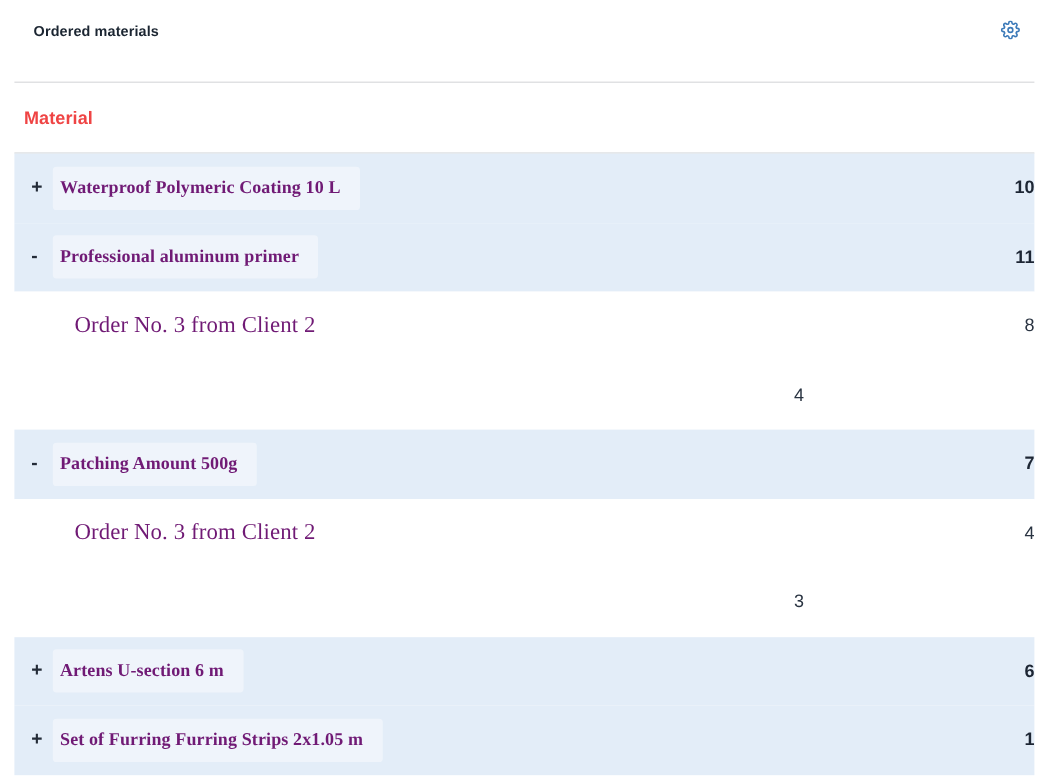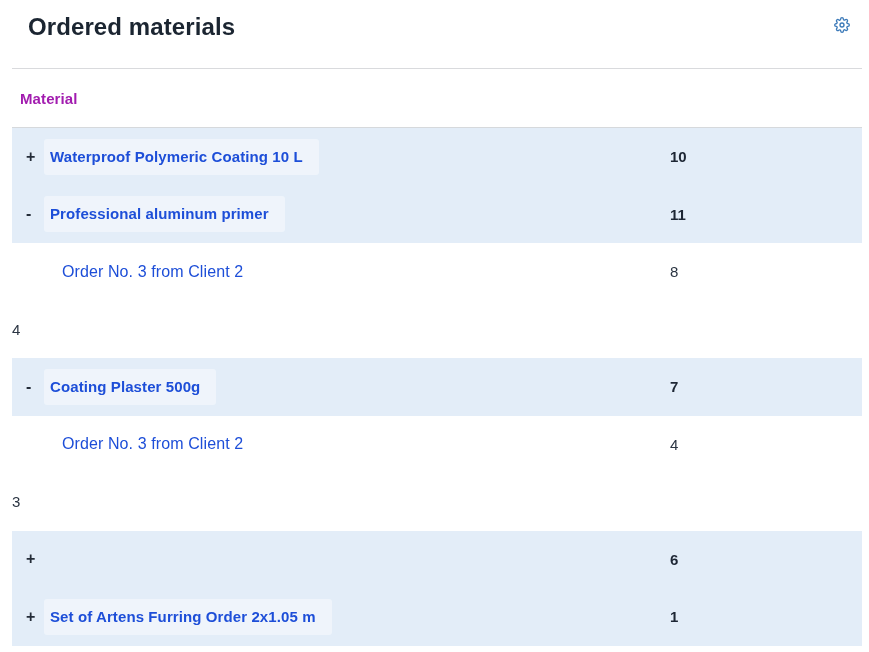--- a/index.html
+++ b/index.html
@@ -14,21 +14,21 @@
   .panel-header {
     height: 68px;
     display: flex;
     justify-content: space-between;
     align-items: flex-start;
     padding: 13px 17px 0 28px;
     box-sizing: border-box;
   }
   .page-title {
     margin: 0;
-    font-size: 24px;
+    font-size: 12px;
     line-height: 27px;
     font-weight: 700;
     color: #1b2531;
     letter-spacing: 0.1px;
   }
   .gear-btn {
     background: none;
     border: none;
     padding: 2px;
     margin-top: 2px;
@@ -46,21 +46,21 @@
   .thead {
     display: grid;
     grid-template-columns: 658px 1fr;
     align-items: center;
     height: 58px;
     border-bottom: 1px solid #d6d9dc;
   }
   .th {
     font-size: 15px;
     font-weight: 700;
-    color: #a21caf;
+    color: #ef4444;
     letter-spacing: 0.1px;
   }
   .th-material { padding-left: 8px; }
   .tr {
     display: grid;
     grid-template-columns: 658px 1fr;
     align-items: center;
     height: 57.5px;
     background: #ffffff;
   }
@@ -79,37 +79,39 @@
     cursor: pointer;
     text-align: left;
   }
   .chip {
     margin-left: 2px;
     padding: 9px 16px 9px 6px;
     border-radius: 3px;
   }
   .tr.hl .chip { background: rgba(255,255,255,0.42); }
   .material-link {
-    color: #1d4ed8;
+    color: #701a75;
     font-size: 15px;
     font-weight: 700;
     text-decoration: none;
     letter-spacing: 0.1px;
     cursor: pointer;
+    font-family: Liberation Serif, serif;
   }
   .tr.child .td-material { padding-left: 50px; }
   .tr.child .chip { padding: 0; margin: 0; background: none; }
   .tr.child .material-link {
     font-weight: 400;
-    font-size: 16px;
+    font-size: 19px;
   }
   .td-amount {
     font-size: 15px;
     font-weight: 700;
     color: #1d2634;
+    text-align: right;
   }
   .tr.child .td-amount { font-weight: 400; color: #2a3442; }
 </style>
 </head>
 <body>
 
 <div class="panel">
   <div class="panel-header">
     <h1 class="page-title">Ordered materials</h1>
     <button class="gear-btn">
@@ -150,46 +152,47 @@
     <div class="td-amount">8</div>
   </div>
 
   <div class="tr child">
     <div class="td-amount">4</div>
   </div>
 
   <div class="tr parent hl">
     <div class="td-material">
       <span class="toggle">-</span>
-      <span class="chip"><a class="material-link">Coating Plaster 500g</a></span>
+      <span class="chip"><a class="material-link">Patching Amount 500g</a></span>
     </div>
     <div class="td-amount">7</div>
   </div>
 
   <div class="tr child">
     <div class="td-material">
 
       <span class="chip"><a class="material-link">Order No. 3 from Client 2</a></span>
     </div>
     <div class="td-amount">4</div>
   </div>
 
   <div class="tr child">
     <div class="td-amount">3</div>
   </div>
 
   <div class="tr parent hl">
     <div class="td-material">
       <span class="toggle">+</span>
+      <span class="chip"><a class="material-link">Artens U-section 6 m</a></span>
     </div>
     <div class="td-amount">6</div>
   </div>
 
   <div class="tr parent hl">
     <div class="td-material">
       <span class="toggle">+</span>
-      <span class="chip"><a class="material-link">Set of Artens Furring Order 2x1.05 m</a></span>
+      <span class="chip"><a class="material-link">Set of Furring Furring Strips 2x1.05 m</a></span>
     </div>
     <div class="td-amount">1</div>
   </div>
 </div>
   </div>
 </div>
 
 </body></html>

